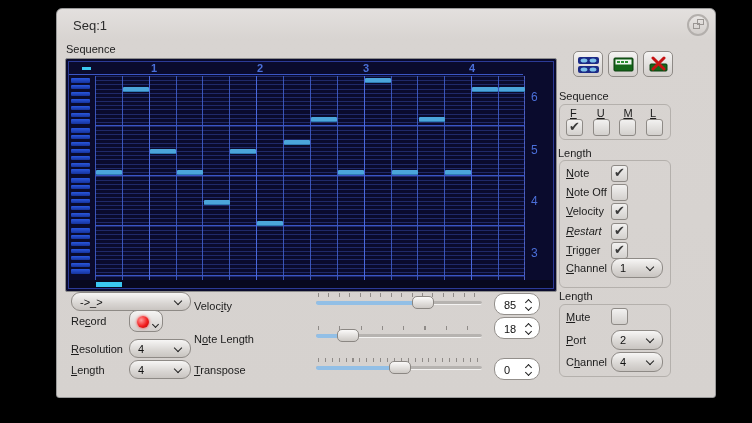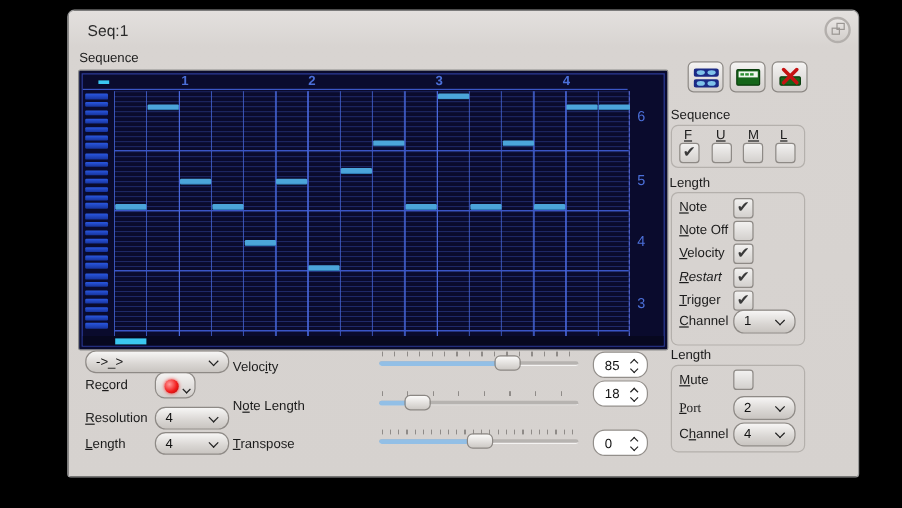--- a/index.html
+++ b/index.html
@@ -300,21 +300,21 @@
     <span class="lbl acc" style="left:509px; top:253px;"><u>C</u>hannel</span>
     <div class="combo" style="left:554px; top:249px; width:52px; height:20px;">
       <span class="val">1</span>
       <span class="chev"></span>
     </div>
 
     <span class="lbl" style="left:502px; top:281px;">Length</span>
     <div class="groupbox" style="left:502px; top:295px; width:112px; height:73px;"></div>
     <span class="lbl acc" style="left:509px; top:302px;"><u>M</u>ute</span>
     <div class="chk" id="mutechk" style="left:554px; top:299px;"></div>
-    <span class="lbl acc" style="left:509px; top:325px;font-family:Liberation Serif, serif;"><u>P</u>ort</span>
+    <span class="lbl acc" style="left:509px; top:325px;"><u>P</u>ort</span>
     <div class="combo" style="left:554px; top:321px; width:52px; height:20px;">
       <span class="val">2</span>
       <span class="chev"></span>
     </div>
     <span class="lbl acc" style="left:509px; top:347px;">C<u>h</u>annel</span>
     <div class="combo" style="left:554px; top:343px; width:52px; height:20px;">
       <span class="val">4</span>
       <span class="chev"></span>
     </div>
 

